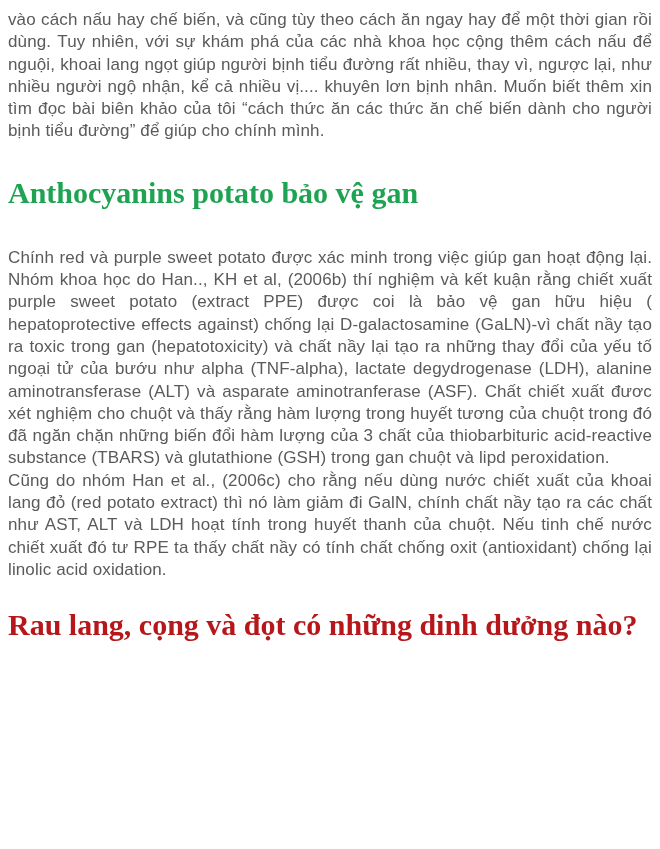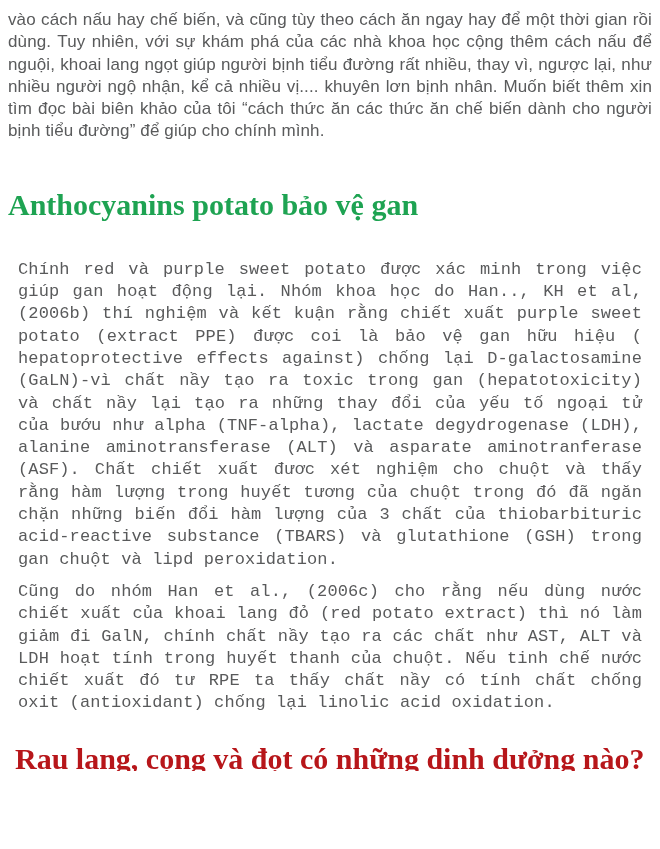--- a/index.html
+++ b/index.html
@@ -25,30 +25,28 @@
     margin-top: 2px;
   }
   .heading {
     font-family: "Liberation Serif", "DejaVu Serif", serif;
     font-weight: bold;
     font-size: 30px;
     line-height: 36px;
     text-align: left;
   }
   .heading.green {
-    margin-top: 44px;
+    margin-top: 32px;
     margin-bottom: 36px;
   }
   .heading.red {
     margin-top: 26px;
-    margin-left: 7px;
   }
   .body-block p {
-    margin: 10px;
-    font-family: Liberation Mono, monospace;
+    margin: 0;
   }
 </style>
 </head>
 <body>
 
 <div class="page">
 
   <p class="body-text intro-paragraph">vào cách nấu hay chế biến, và cũng tùy theo cách ăn ngay hay để một thời gian rồi dùng. Tuy nhiên, với sự khám phá của các nhà khoa học cộng thêm cách nấu để nguội, khoai lang ngọt giúp người bịnh tiểu đường rất nhiều, thay vì, ngược lại, như nhiều người ngộ nhận, kể cả nhiều vị.... khuyên lơn bịnh nhân. Muốn biết thêm xin tìm đọc bài biên khảo của tôi “cách thức ăn các thức ăn chế biến dành cho người bịnh tiểu đường” để giúp cho chính mình.</p>
 
   <h1 class="heading green" style="color: rgb(30, 163, 82);">Anthocyanins potato bảo vệ gan</h1>

